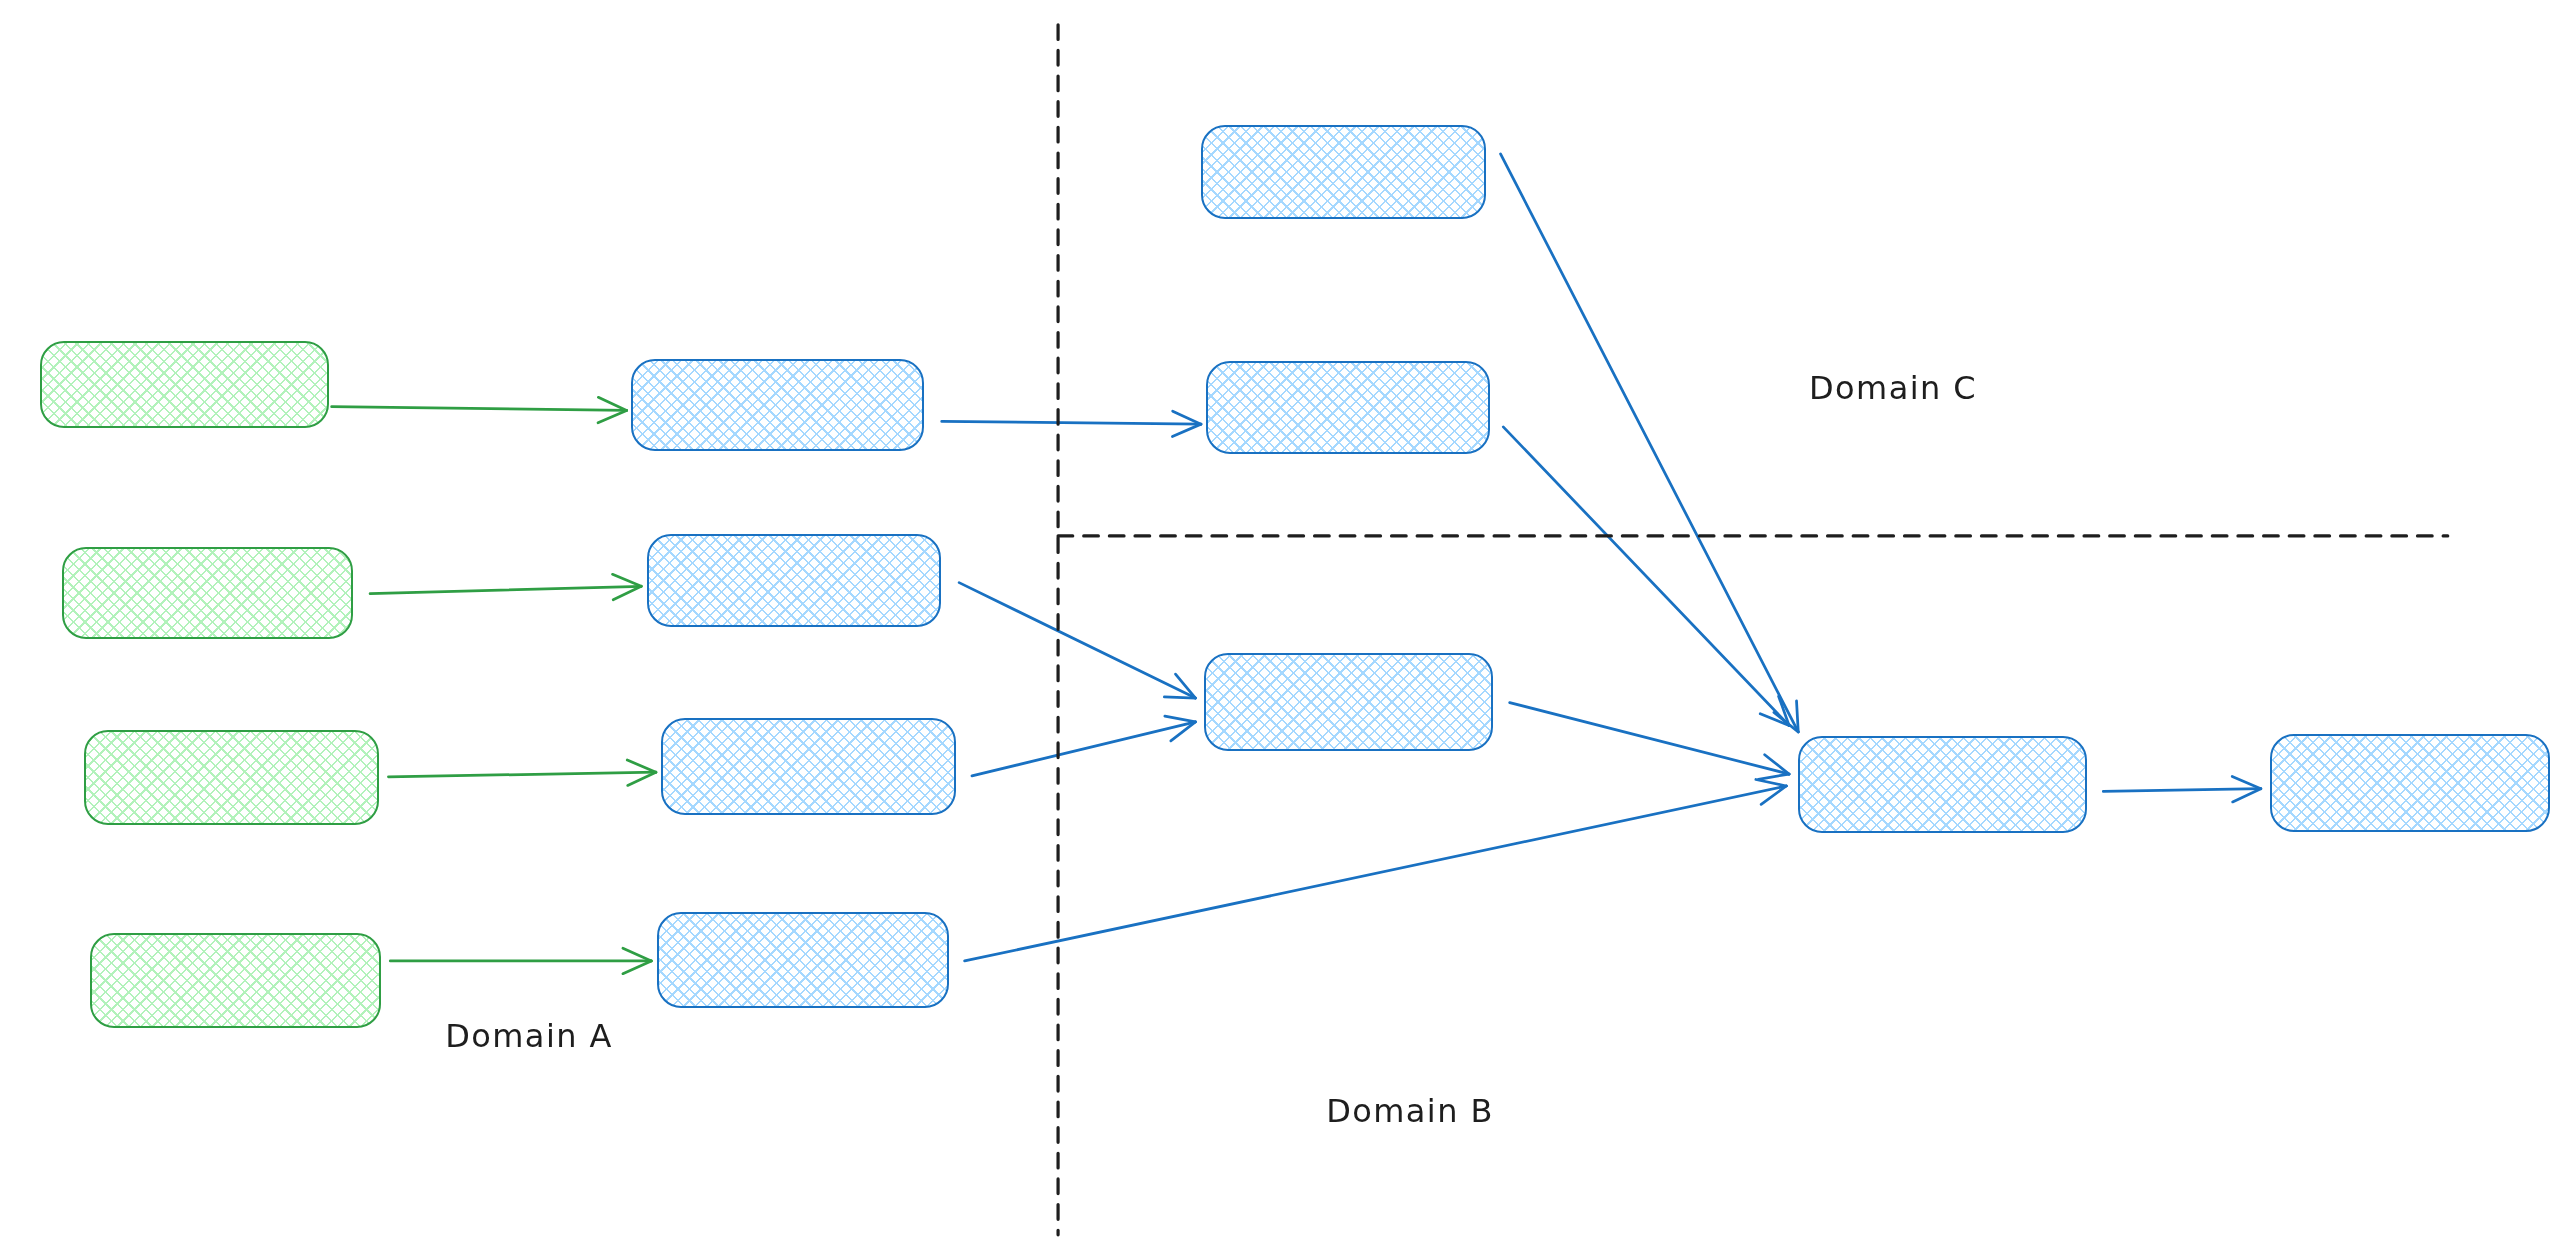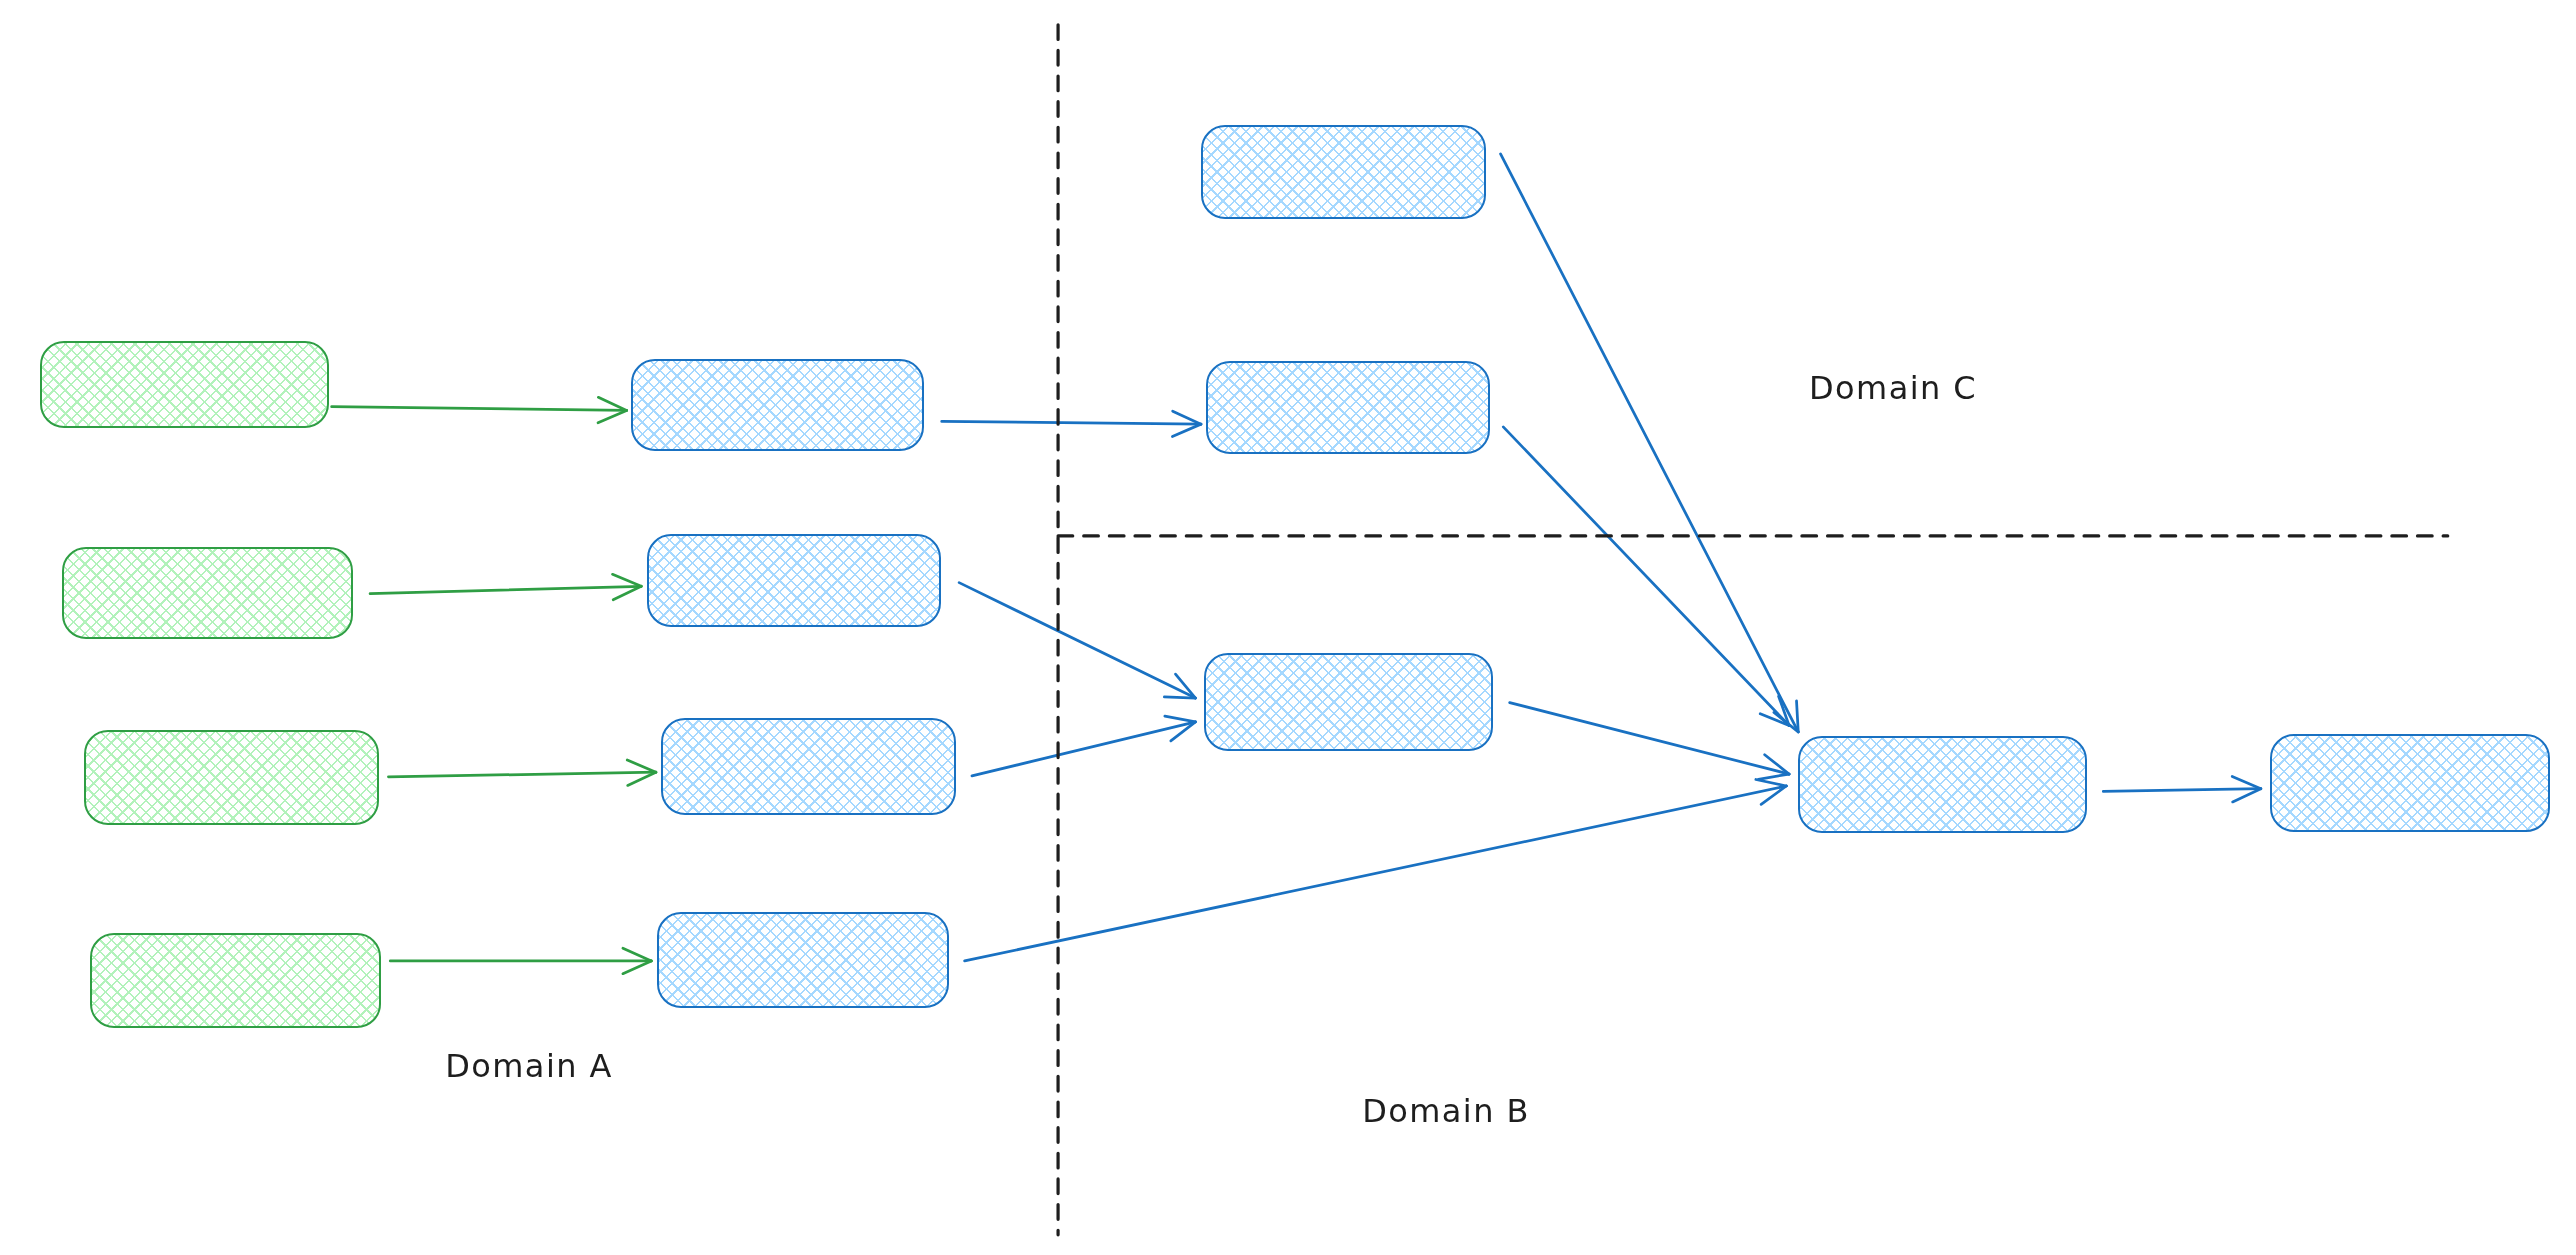--- a/index.html
+++ b/index.html
@@ -97,22 +97,22 @@
       </g>
       <g>
         <line x1="2296" y1="864" x2="2468" y2="861" stroke="#1971c2" stroke-width="3" stroke-linecap="round"></line>
         <line x1="2468" y1="861" x2="2437.20147184557" y2="875.403147694888" stroke="#1971c2" stroke-width="3" stroke-linecap="round"></line>
         <line x1="2468" y1="861" x2="2436.7179225293685" y2="847.6796535660143" stroke="#1971c2" stroke-width="3" stroke-linecap="round"></line>
       </g>
       <line x1="1155" y1="27" x2="1155" y2="1348" stroke="#1e1e1e" stroke-width="3.5" stroke-linecap="round" stroke-dasharray="16 12"></line>
       <line x1="1155" y1="585" x2="2672" y2="585" stroke="#1e1e1e" stroke-width="3.5" stroke-linecap="round" stroke-dasharray="16 12"></line>
     </svg>
 
-  <div class="domain-label" style="left:529px;top:1066px">Domain A</div>
-  <div class="domain-label" style="left:1446px;top:1111px">Domain B</div>
+  <div class="domain-label" style="left:529px;top:1036px">Domain A</div>
+  <div class="domain-label" style="left:1410px;top:1111px">Domain B</div>
   <div class="domain-label" style="left:1893px;top:388px">Domain C</div>
 <div class="node" style="left: 40px; top: 341px; width: 289px; height: 87px; border-color: rgb(47, 158, 68); background: repeating-linear-gradient(45deg, rgb(178, 242, 187) 0px, rgb(178, 242, 187) 1.6px, transparent 1.6px, transparent 8.2px), repeating-linear-gradient(135deg, rgb(178, 242, 187) 0px, rgb(178, 242, 187) 1.6px, transparent 1.6px, transparent 8.2px);"></div>
     <div class="node" style="left: 62px; top: 547px; width: 291px; height: 92px; border-color: rgb(47, 158, 68); background: repeating-linear-gradient(45deg, rgb(178, 242, 187) 0px, rgb(178, 242, 187) 1.6px, transparent 1.6px, transparent 8.2px), repeating-linear-gradient(135deg, rgb(178, 242, 187) 0px, rgb(178, 242, 187) 1.6px, transparent 1.6px, transparent 8.2px);"></div>
     <div class="node" style="left: 84px; top: 730px; width: 295px; height: 95px; border-color: rgb(47, 158, 68); background: repeating-linear-gradient(45deg, rgb(178, 242, 187) 0px, rgb(178, 242, 187) 1.6px, transparent 1.6px, transparent 8.2px), repeating-linear-gradient(135deg, rgb(178, 242, 187) 0px, rgb(178, 242, 187) 1.6px, transparent 1.6px, transparent 8.2px);"></div>
     <div class="node" style="left: 90px; top: 933px; width: 291px; height: 95px; border-color: rgb(47, 158, 68); background: repeating-linear-gradient(45deg, rgb(178, 242, 187) 0px, rgb(178, 242, 187) 1.6px, transparent 1.6px, transparent 8.2px), repeating-linear-gradient(135deg, rgb(178, 242, 187) 0px, rgb(178, 242, 187) 1.6px, transparent 1.6px, transparent 8.2px);"></div>
     <div class="node" style="left: 631px; top: 359px; width: 293px; height: 92px; border-color: rgb(25, 113, 194); background: repeating-linear-gradient(45deg, rgb(165, 216, 255) 0px, rgb(165, 216, 255) 1.6px, transparent 1.6px, transparent 8.2px), repeating-linear-gradient(135deg, rgb(165, 216, 255) 0px, rgb(165, 216, 255) 1.6px, transparent 1.6px, transparent 8.2px);"></div>
     <div class="node" style="left: 647px; top: 534px; width: 294px; height: 93px; border-color: rgb(25, 113, 194); background: repeating-linear-gradient(45deg, rgb(165, 216, 255) 0px, rgb(165, 216, 255) 1.6px, transparent 1.6px, transparent 8.2px), repeating-linear-gradient(135deg, rgb(165, 216, 255) 0px, rgb(165, 216, 255) 1.6px, transparent 1.6px, transparent 8.2px);"></div>
     <div class="node" style="left: 661px; top: 718px; width: 295px; height: 97px; border-color: rgb(25, 113, 194); background: repeating-linear-gradient(45deg, rgb(165, 216, 255) 0px, rgb(165, 216, 255) 1.6px, transparent 1.6px, transparent 8.2px), repeating-linear-gradient(135deg, rgb(165, 216, 255) 0px, rgb(165, 216, 255) 1.6px, transparent 1.6px, transparent 8.2px);"></div>
     <div class="node" style="left: 657px; top: 912px; width: 292px; height: 96px; border-color: rgb(25, 113, 194); background: repeating-linear-gradient(45deg, rgb(165, 216, 255) 0px, rgb(165, 216, 255) 1.6px, transparent 1.6px, transparent 8.2px), repeating-linear-gradient(135deg, rgb(165, 216, 255) 0px, rgb(165, 216, 255) 1.6px, transparent 1.6px, transparent 8.2px);"></div>
     <div class="node" style="left: 1201px; top: 125px; width: 285px; height: 94px; border-color: rgb(25, 113, 194); background: repeating-linear-gradient(45deg, rgb(165, 216, 255) 0px, rgb(165, 216, 255) 1.6px, transparent 1.6px, transparent 8.2px), repeating-linear-gradient(135deg, rgb(165, 216, 255) 0px, rgb(165, 216, 255) 1.6px, transparent 1.6px, transparent 8.2px);"></div>

